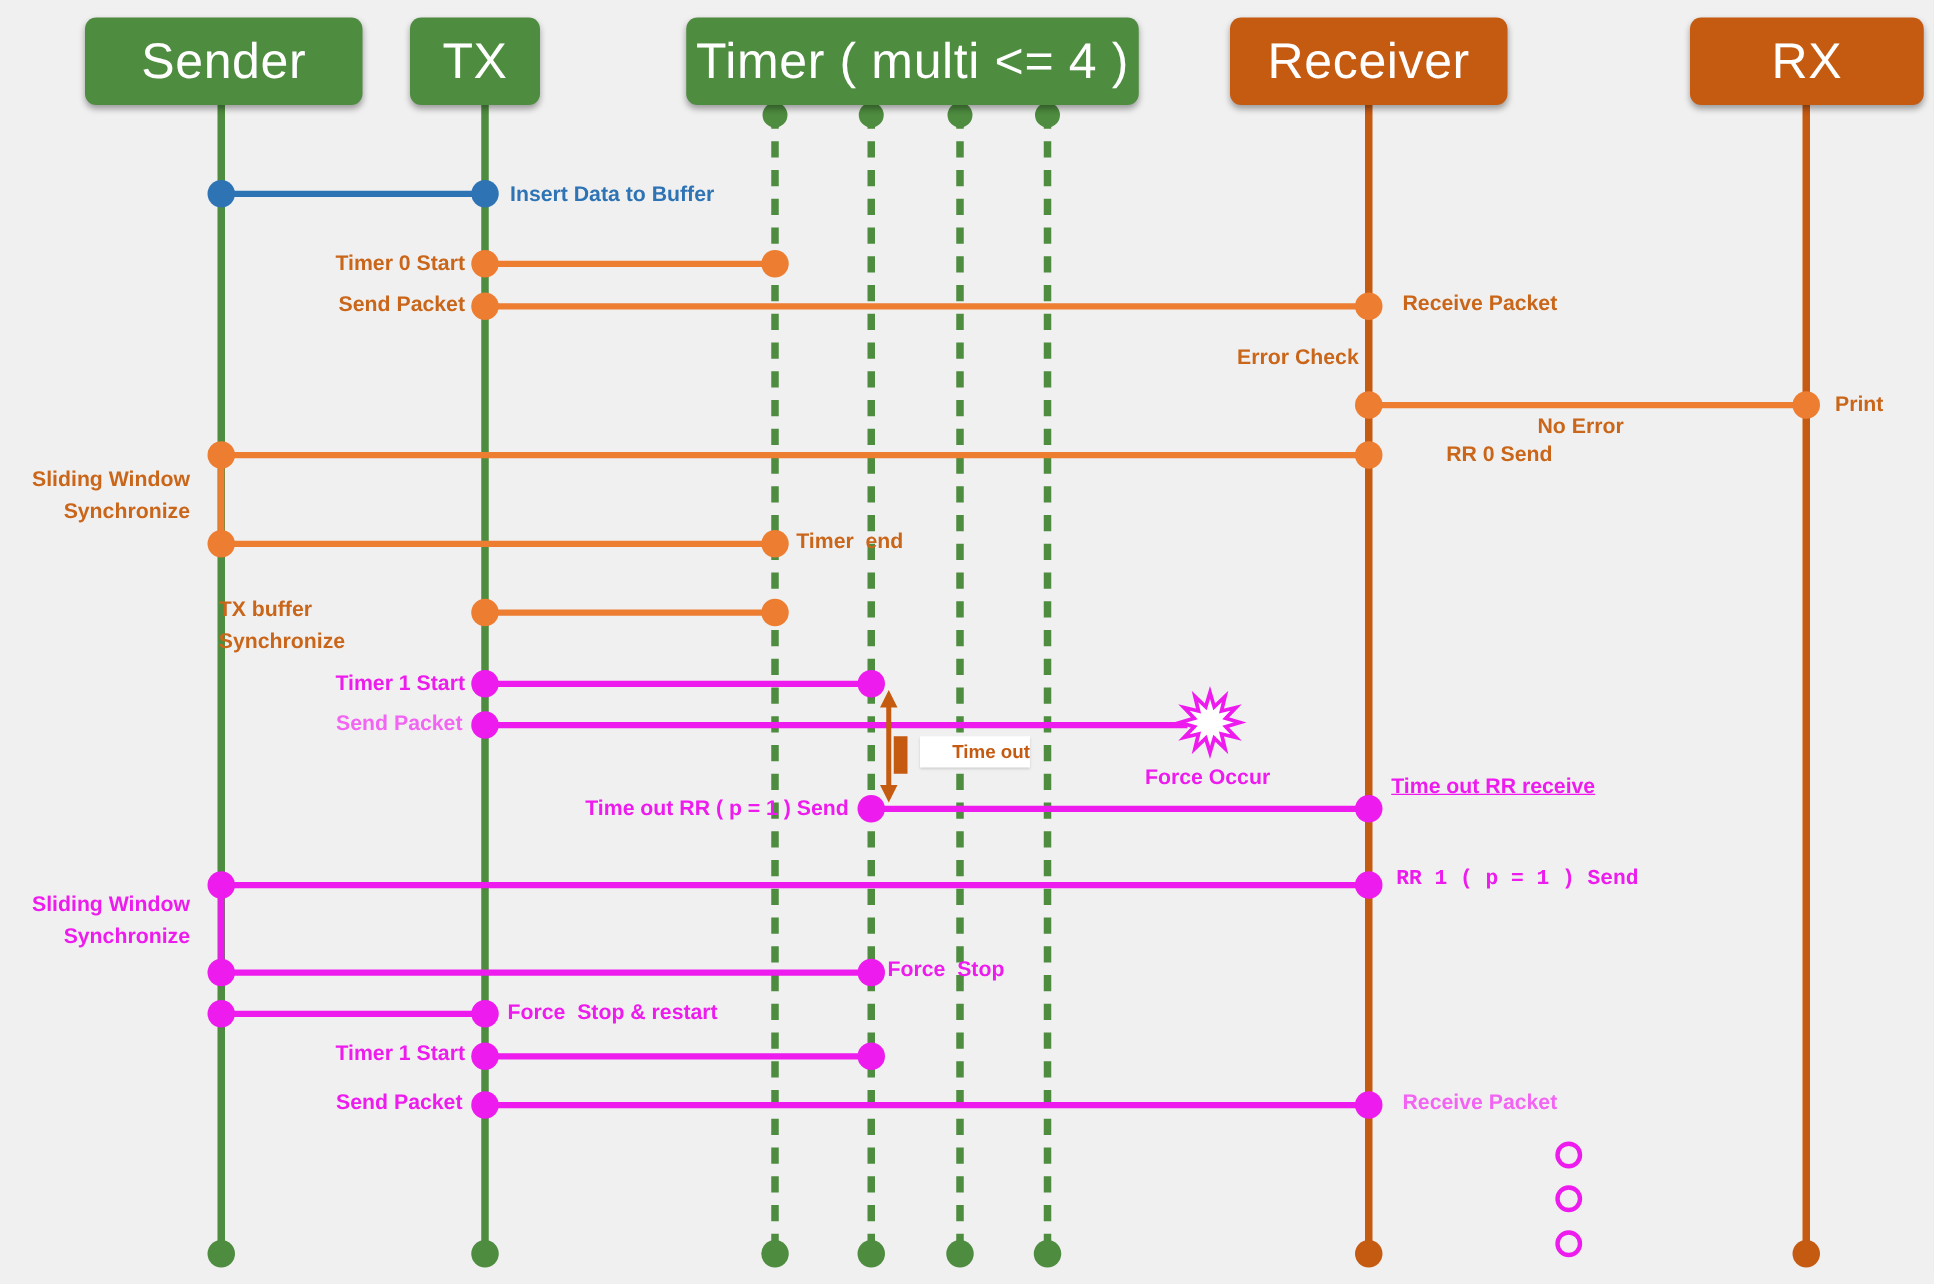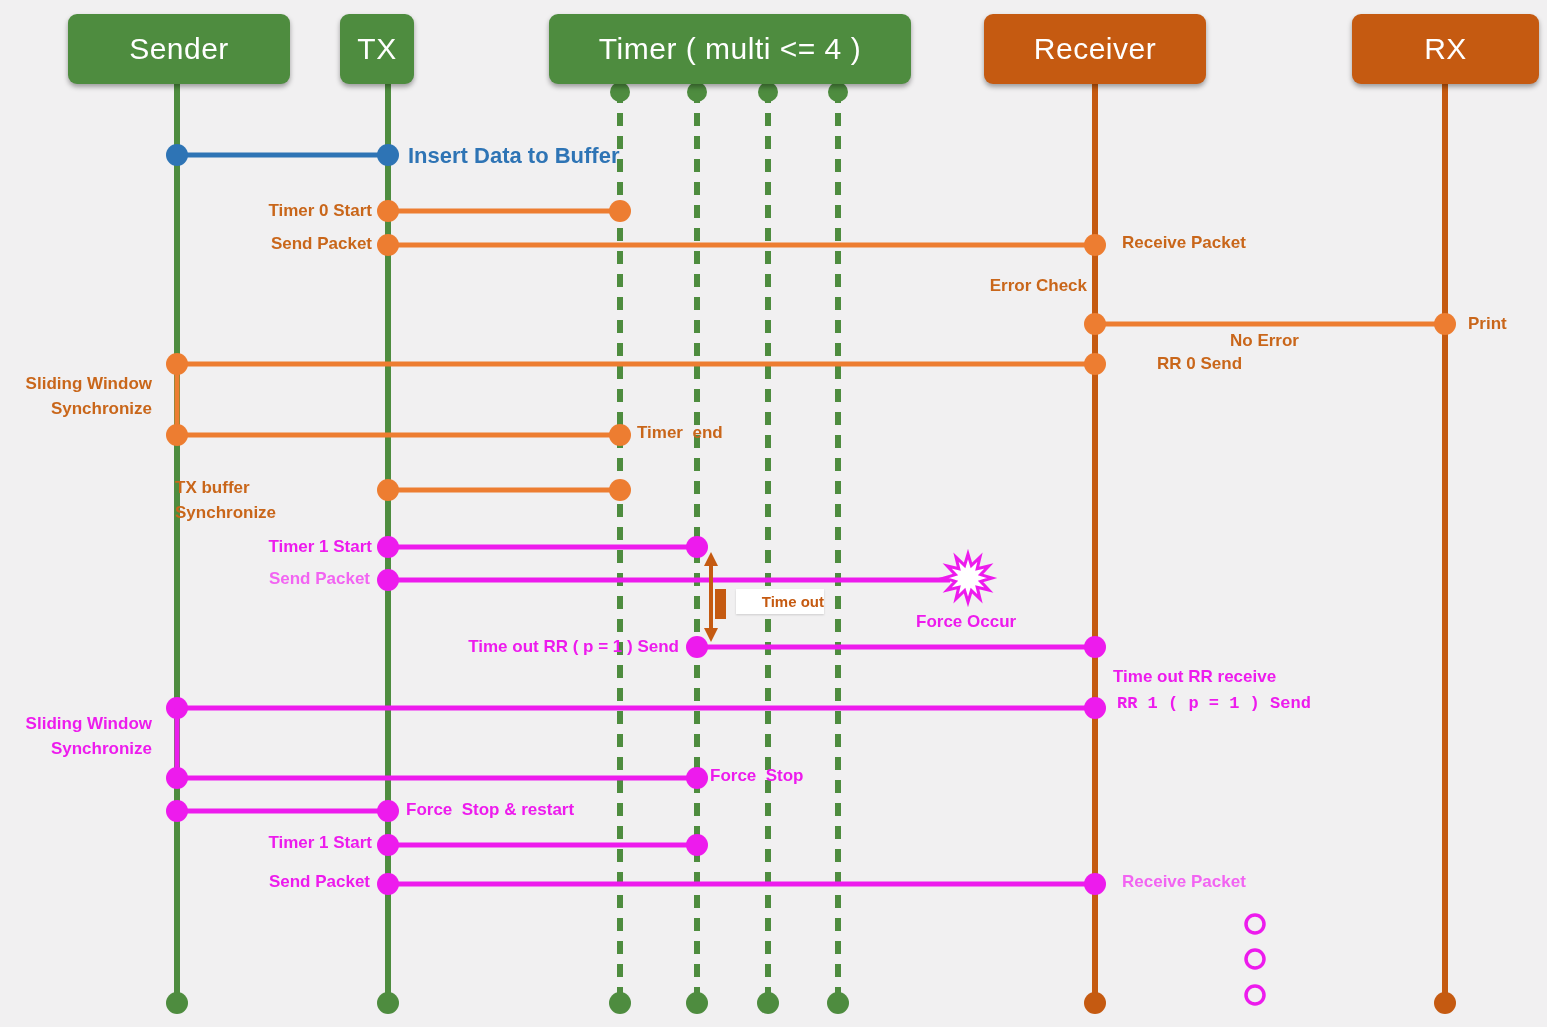--- a/index.html
+++ b/index.html
@@ -6,21 +6,21 @@
   html,body { background:#e8e7e8; }
   body { font-family:"Liberation Sans", sans-serif; }
   .stage {
     position:relative; width:1547px; height:1027px;
     background:var(--bg,#f1f0f1); overflow:hidden;
   }
   svg.layer { position:absolute; left:0; top:0; }
   .hdr {
     position:absolute; top:14px; height:70px; border-radius:9px;
     display:flex; align-items:center; justify-content:center;
-    color:#fff; font-size:30px; letter-spacing:.5px;
+    color:#fff; font-size:40px; letter-spacing:.5px;
     box-shadow:0 3px 5px rgba(0,0,0,.35);
     text-align:right;
   }
   .hdr.green  { background:var(--green); }
   .hdr.orange { background:var(--dark_orange); }
   .lbl {
     position:absolute; font-size:17px; font-weight:bold;
     line-height:25px; white-space:pre;
   }
   .ra { text-align:right; }
@@ -194,26 +194,26 @@
       <circle cx="620" cy="1003" r="11" style="fill:var(--green)"></circle>
       <circle cx="697" cy="1003" r="11" style="fill:var(--green)"></circle>
       <circle cx="768" cy="1003" r="11" style="fill:var(--green)"></circle>
       <circle cx="838" cy="1003" r="11" style="fill:var(--green)"></circle>
       <circle cx="1095" cy="1003" r="11" style="fill:var(--dark_orange)"></circle>
       <circle cx="1445" cy="1003" r="11" style="fill:var(--dark_orange)"></circle>
     </g>
   </svg>
 
   <div class="hdr green" style="left:68px;   width:222px;">Sender</div>
-  <div class="hdr green" style="left:340px;  width:74px;">TX</div>
+  <div class="hdr green" style="left:328px;  width:104px;">TX</div>
   <div class="hdr green" style="left:549px;  width:362px;">Timer ( multi &lt;= 4 )</div>
   <div class="hdr orange" style="left:1352px; width:187px;">RX</div>
   <div class="hdr orange" style="left:984px;  width:222px;">Receiver</div>
 
-  <div class="lbl b" style="left:408px; top:143px; font-size:22px;">Insert Data to Buffer</div>
+  <div class="lbl b" style="left:408px; top:143px; font-size:17px;">Insert Data to Buffer</div>
 
   <div class="lbl o ra" style="left:142px; top:198px; width:230px;">Timer 0 Start</div>
   <div class="lbl o ra" style="left:142px; top:231px; width:230px;">Send Packet</div>
   <div class="lbl o" style="left:1122px; top:230px;">Receive Packet</div>
   <div class="lbl o ra" style="left:857px; top:273px; width:230px;">Error Check</div>
   <div class="lbl o" style="left:1468px; top:311px;">Print</div>
   <div class="lbl o" style="left:1230px; top:328px;">No Error</div>
   <div class="lbl o" style="left:1110px; top:351px;margin-left:47px;">RR 0 Send</div>
   <div class="lbl o ra" style="left:0px; top:371px; width:152px;">Sliding Window
 Synchronize</div>
@@ -223,21 +223,21 @@
 
   <div class="lbl m ra" style="left:142px; top:534px; width:230px;">Timer 1 Start</div>
   <div class="lbl ml ra" style="left:140px; top:566px; width:230px;">Send Packet</div>
 
   <div class="timeout-box">
     <span>Time out</span>
   </div>
 
   <div class="lbl m" style="left:916px; top:609px;">Force Occur</div>
   <div class="lbl m ra" style="left:379px; top:634px; width:300px;">Time out RR ( p = 1 ) Send</div>
-  <div class="lbl m" style="left:1113px; top:664px;">Time out RR receive</div>
+  <div class="lbl m" style="left:1113px; top:616px;text-decoration:underline;">Time out RR receive</div>
   <div class="lbl m" style="left:1117px; top:691px;font-family:Liberation Mono, monospace;">RR 1 ( p = 1 ) Send</div>
   <div class="lbl m ra" style="left:0px; top:711px; width:152px;">Sliding Window
 Synchronize</div>
   <div class="lbl m" style="left:710px; top:763px;">Force  Stop</div>
   <div class="lbl m" style="left:406px; top:797px;">Force  Stop &amp; restart</div>
   <div class="lbl m ra" style="left:142px; top:830px; width:230px;">Timer 1 Start</div>
   <div class="lbl m ra" style="left:140px; top:869px; width:230px;">Send Packet</div>
   <div class="lbl ml" style="left:1122px; top:869px;">Receive Packet</div>
 
 </div>

